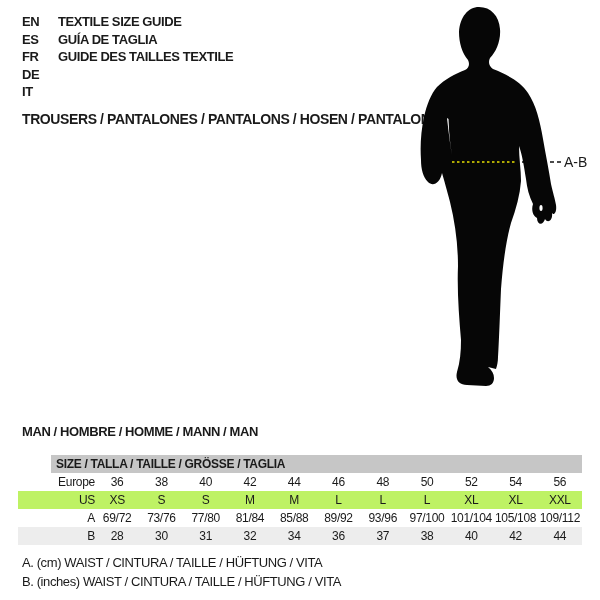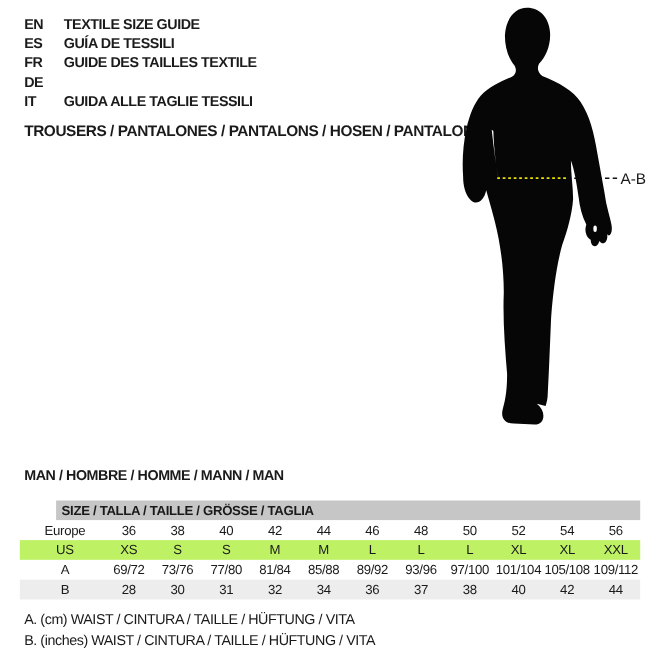--- a/index.html
+++ b/index.html
@@ -24,50 +24,49 @@
     letter-spacing:-0.4px;white-space:nowrap;
   }
   
   .size-table{position:absolute;left:18px;top:455px;width:564px;font-size:12px;}
   .size-table .thead{
     height:18px;line-height:18px;font-weight:bold;letter-spacing:-0.3px;
     padding-left:5px;box-sizing:border-box;margin-left:33px;
   }
   .tr{display:grid;grid-template-columns:77px repeat(11,1fr);height:18px;line-height:18px;}
   .td{text-align:center;letter-spacing:-0.3px;white-space:nowrap;overflow:visible;}
-  .td.rowlabel{text-align:center;padding-left:5px;}
+  .td.rowlabel{text-align:right;padding-left:5px;}
   
   .notes{position:absolute;left:22px;top:553px;}
   .note-line{font-size:13px;font-weight:normal;letter-spacing:-0.4px;line-height:19px;white-space:nowrap;}
   .ab-label{font-size:14px;fill:#1a1a1a;font-family:"Liberation Sans",sans-serif;}
 </style>
 </head>
 <body>
 
 <div class="canvas">
 
   <div class="lang-block">
     <div class="lang-row">
       <span class="lang-code">EN</span>
       <span class="lang-label">TEXTILE SIZE GUIDE</span>
     </div>
     <div class="lang-row">
       <span class="lang-code">ES</span>
-      <span class="lang-label">GUÍA DE TESSILI</span>
+      <span class="lang-label">GUÍA DE TAGLIA</span>
     </div>
     <div class="lang-row">
       <span class="lang-code">FR</span>
       <span class="lang-label">GUIDE DES TAILLES TEXTILE</span>
     </div>
     <div class="lang-row">
       <span class="lang-code">DE</span>
     </div>
     <div class="lang-row">
       <span class="lang-code">IT</span>
-      <span class="lang-label">GUIDA ALLE TAGLIE TESSILI</span>
     </div>
   </div>
 
   <div class="garment-line">TROUSERS / PANTALONES / PANTALONS / HOSEN / PANTALONI</div>
 
   <div class="figure-wrap">
     <svg width="205" height="400" viewBox="0 0 205 400" xmlns="http://www.w3.org/2000/svg">
 
       <line x1="120" y1="162" x2="166" y2="162" stroke="#111111" stroke-width="1.4" stroke-dasharray="4 3"></line>
 

